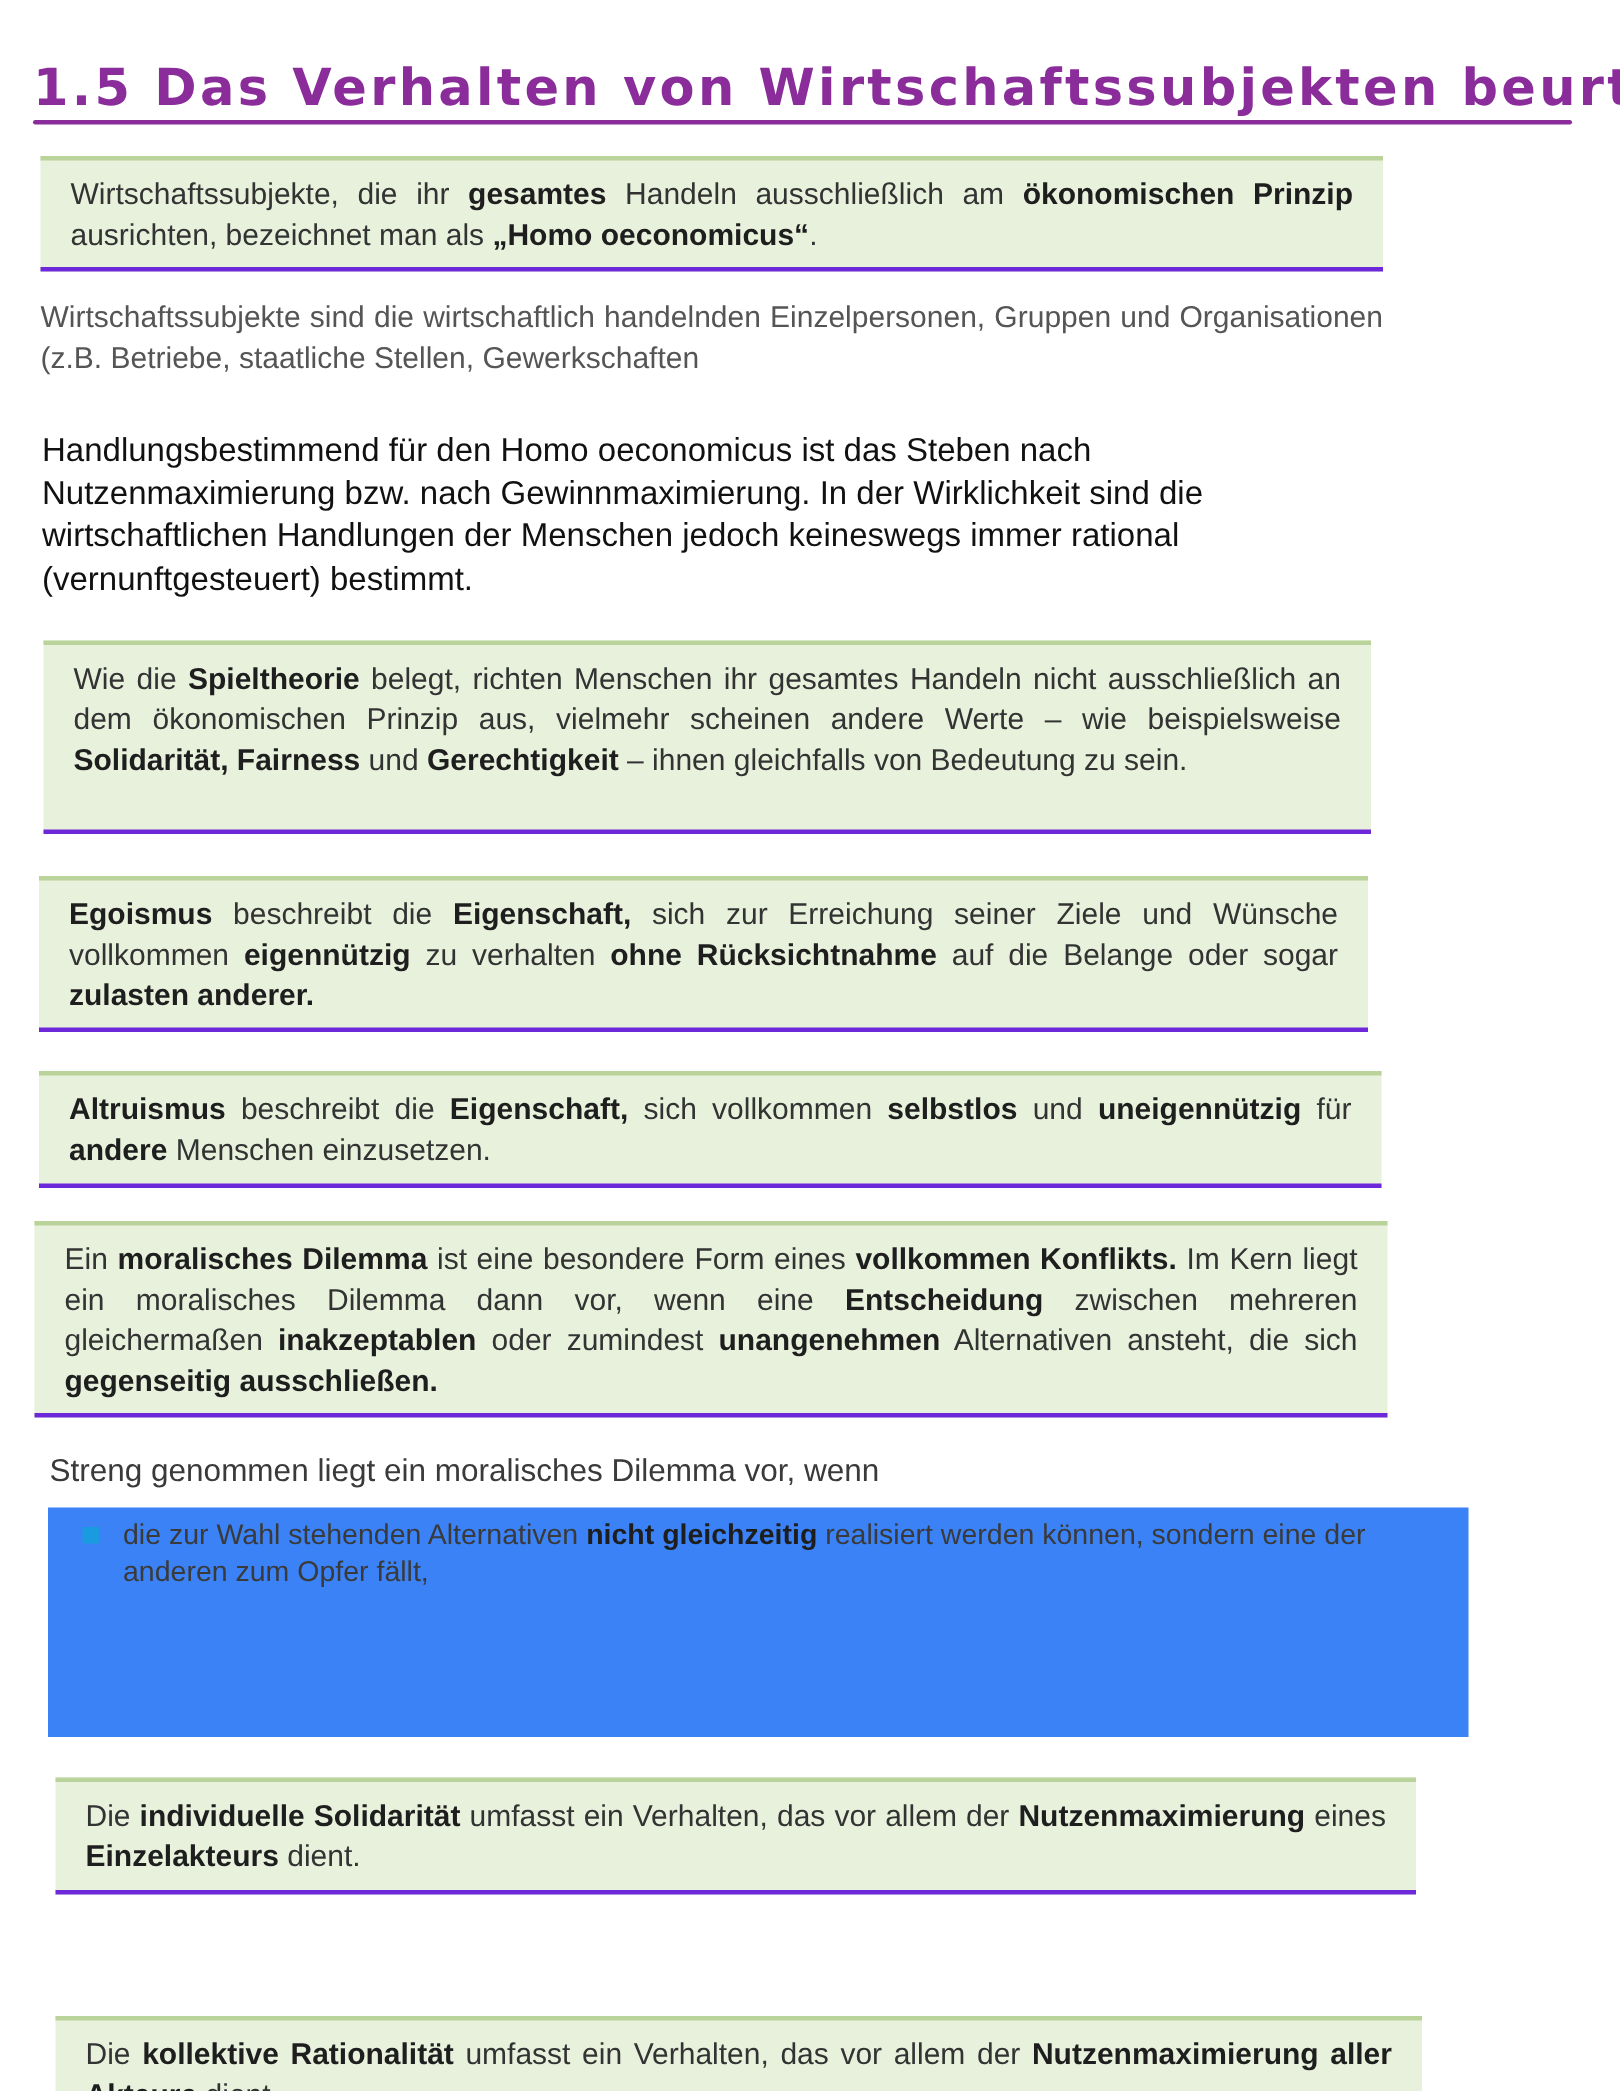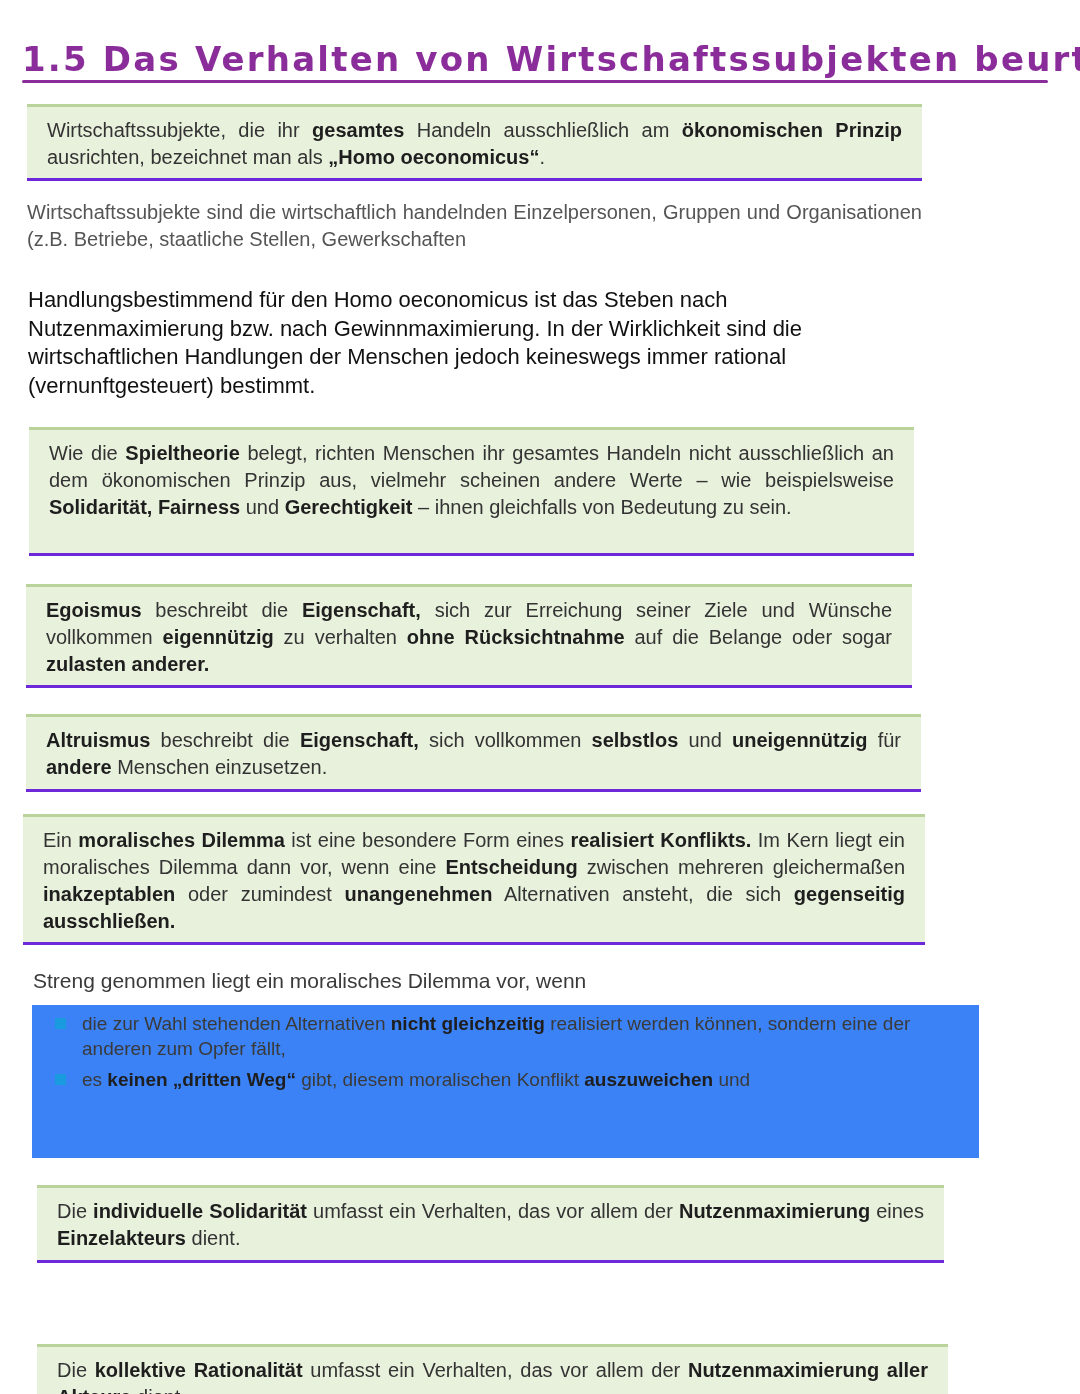--- a/index.html
+++ b/index.html
@@ -64,33 +64,29 @@
 
 <div class="box" style="left:26px;top:584px;width:886px;height:104px;">
   <b>Egoismus</b><span> beschreibt die </span><b>Eigenschaft,</b><span> sich zur Erreichung seiner Ziele und Wünsche vollkommen </span><b>eigennützig</b><span> zu verhalten </span><b>ohne Rücksichtnahme</b><span> auf die Belange oder sogar </span><b>zulasten anderer.</b>
 </div>
 
 <div class="box" style="left:26px;top:714px;width:895px;height:78px;">
   <b>Altruismus</b><span> beschreibt die </span><b>Eigenschaft,</b><span> sich vollkommen </span><b>selbstlos</b><span> und </span><b>uneigennützig</b><span> für </span><b>andere</b><span> Menschen einzusetzen.</span>
 </div>
 
 <div class="box" style="left:23px;top:814px;width:902px;height:131px;">
-  <span>Ein </span><b>moralisches Dilemma</b><span> ist eine besondere Form eines </span><b>realisiert Konflikts.</b><span> Im Kern liegt ein moralisches Dilemma dann vor, wenn eine </span><b>Entscheidung</b><span> zwischen mehreren gleichermaßen </span><b>inakzeptablen</b><span> oder zumindest </span><b>unangenehmen</b><span> Alternativen ansteht, die sich </span><b>gegenseitig ausschließen.</b>
+  <span>Ein </span><b>moralisches Dilemma</b><span> ist eine besondere Form eines </span><b>vollkommen Konflikts.</b><span> Im Kern liegt ein moralisches Dilemma dann vor, wenn eine </span><b>Entscheidung</b><span> zwischen mehreren gleichermaßen </span><b>inakzeptablen</b><span> oder zumindest </span><b>unangenehmen</b><span> Alternativen ansteht, die sich </span><b>gegenseitig ausschließen.</b>
 </div>
 
 <div class="intro">Streng genommen liegt ein moralisches Dilemma vor, wenn</div>
 
 <div class="listbox">
   <div class="li">
     <span class="bullet"></span>
     <span>die zur Wahl stehenden Alternativen </span><b>nicht gleichzeitig</b><span> realisiert werden können, sondern eine der anderen zum Opfer fällt,</span>
-  </div>
-  <div class="li">
-    <span class="bullet"></span>
-    <span>es </span><b>keinen „dritten Weg“</b><span> gibt, diesem moralischen Konflikt </span><b>auszuweichen</b><span> und</span>
   </div>
 </div>
 
 <div class="box" style="left:37px;top:1185px;width:907px;height:78px;">
   <span>Die </span><b>individuelle Solidarität</b><span> umfasst ein Verhalten, das vor allem der </span><b>Nutzenmaximierung</b><span> eines </span><b>Einzelakteurs</b><span> dient.</span>
 </div>
 
 <div class="box" style="left:37px;top:1344px;width:911px;height:78px;">
   <span>Die </span><b>kollektive Rationalität</b><span> umfasst ein Verhalten, das vor allem der </span><b>Nutzenmaximierung aller Akteure</b><span> dient.</span>
 </div>

